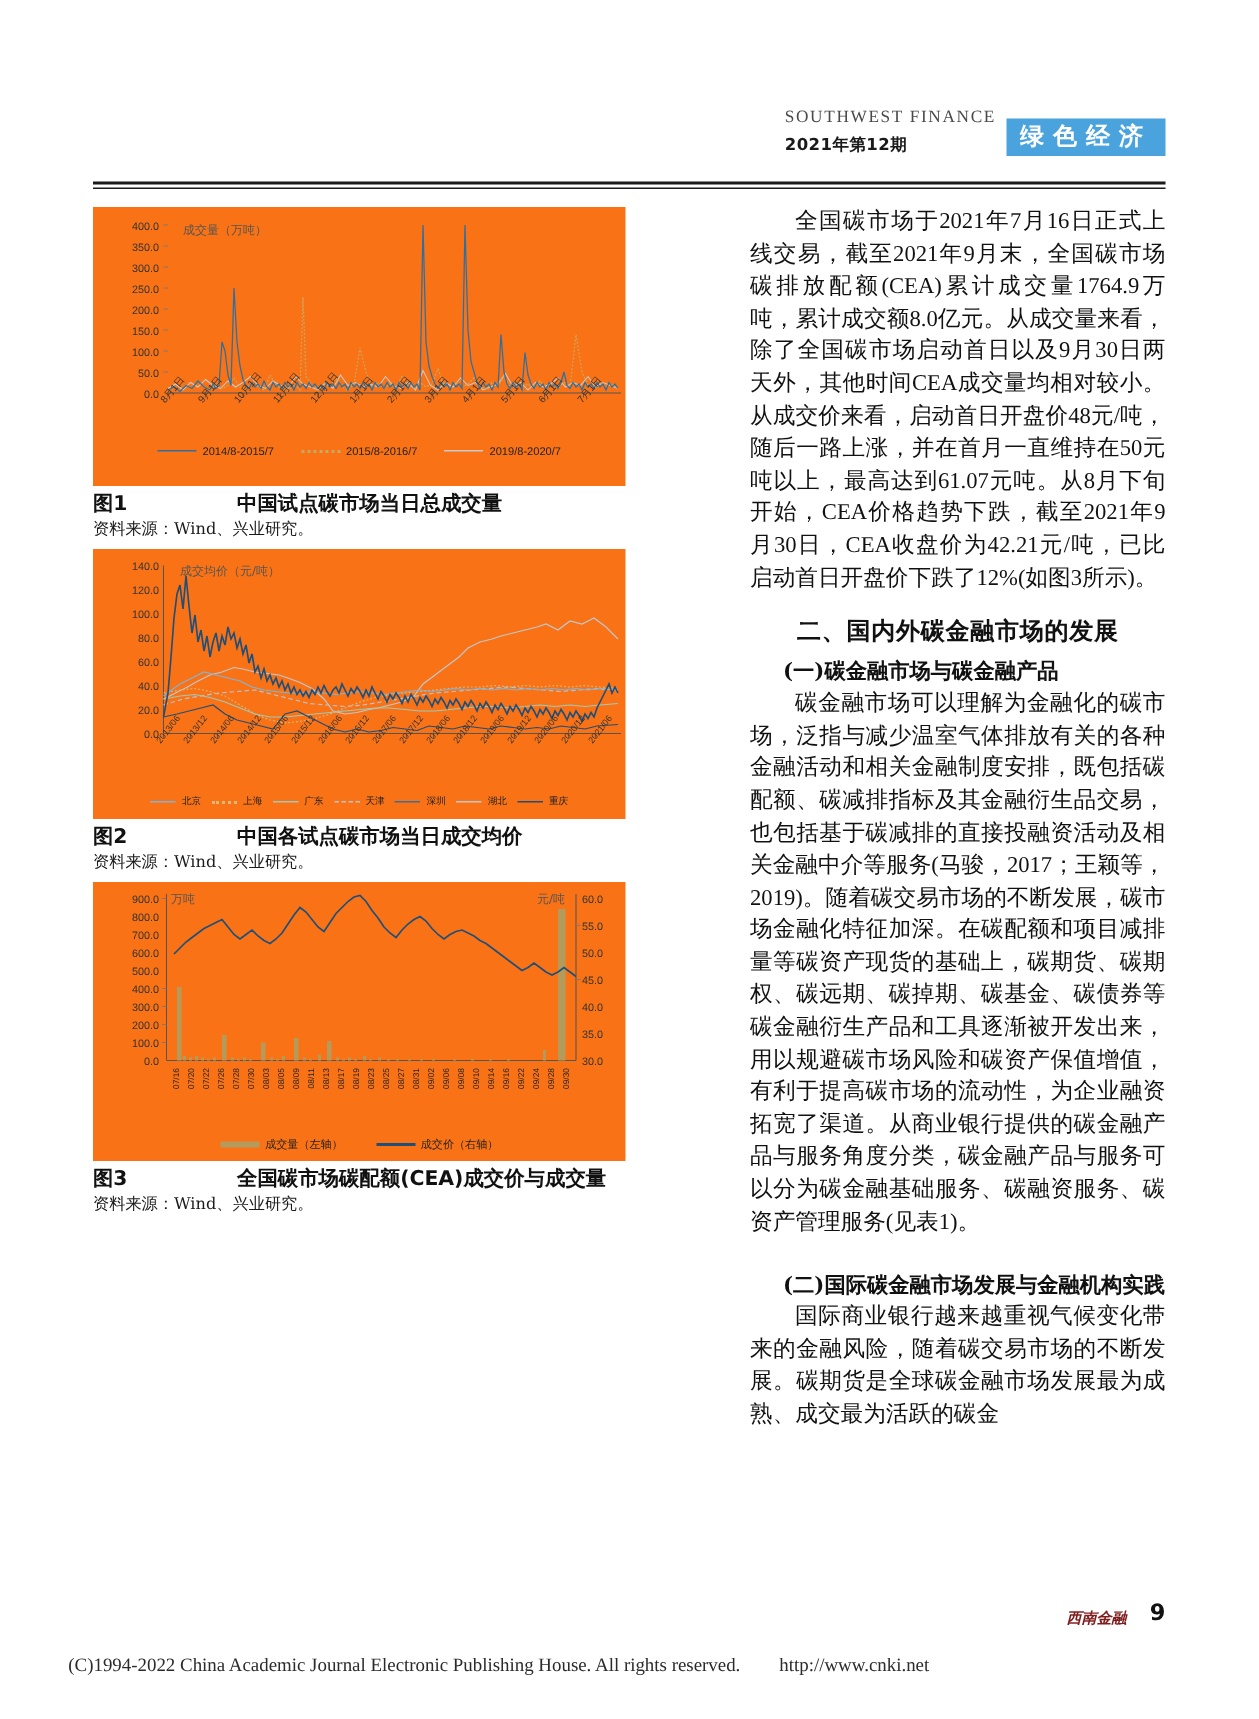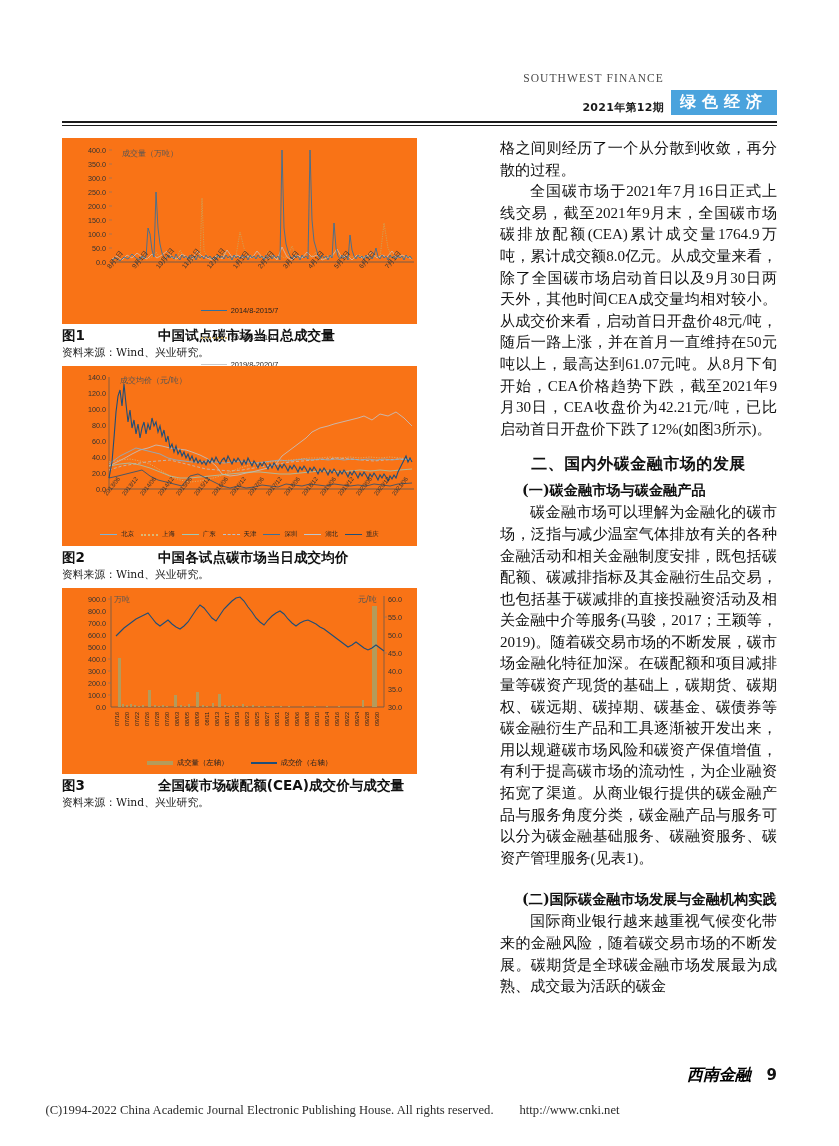--- a/index.html
+++ b/index.html
@@ -14,31 +14,31 @@
   .page{position:absolute;inset:0;}
 
   
   .masthead{
     position:absolute;left:0;top:72px;width:839px;height:46px;
   }
   .mast-inner{
     position:absolute;right:62px;top:0;display:flex;align-items:flex-end;gap:7px;
   }
   .mast-text{
-    text-align:right;line-height:1.12;padding-bottom:1px;
+    line-height:1.12;padding-bottom:1px;
   }
   .mast-en{
     font-family:"Liberation Serif",serif;
     font-size:11.5px;letter-spacing:1.1px;color:#4a4a4a;
     font-variant:small-caps;
   }
   .mast-cn{
     font-family:"DejaVu Sans",sans-serif;
     font-size:11px;font-weight:bold;color:#1a1a1a;letter-spacing:.3px;
-    margin-top:17px;
+    margin-top:6px;
   }
   .mast-badge{
     background:#4aa3dd;color:#ffffff;
     font-family:"DejaVu Sans",sans-serif;
     font-size:16px;font-weight:bold;
     padding:2px 9px 3px 9px;letter-spacing:6px;
     line-height:1.25;
     white-space:nowrap;
   }
   .rule-wrap{position:absolute;left:62px;top:121px;width:715px;}
@@ -90,21 +90,21 @@
   .swatch{display:inline-block;width:26px;height:0;border-top-width:1.6px;border-top-style:solid;}
 
   
   .foot-page{
     position:absolute;right:62px;bottom:62px;
     font-family:"DejaVu Sans",sans-serif;font-weight:bold;font-size:15px;
   }
   .foot-brand{
     position:absolute;right:88px;bottom:60px;
     font-family:"DejaVu Serif",serif;font-weight:bold;font-style:italic;
-    font-size:16px;color:#000000;
+    font-size:10px;color:#7f1d1d;
   }
   .copyright{
     position:absolute;left:0;bottom:28px;width:665px;text-align:center;
     font-family:"Liberation Serif",serif;font-size:12.6px;color:#2b2b2b;
   }
   .copyright .url{margin-left:26px;}
 </style>
 </head>
 <body>
 
@@ -180,21 +180,21 @@
             <text transform="translate(148,131) rotate(-50)">12月1日</text>
             <text transform="translate(174,131) rotate(-50)">1月1日</text>
             <text transform="translate(199,131) rotate(-50)">2月1日</text>
             <text transform="translate(224,131) rotate(-50)">3月1日</text>
             <text transform="translate(249,131) rotate(-50)">4月1日</text>
             <text transform="translate(275,131) rotate(-50)">5月1日</text>
             <text transform="translate(300,131) rotate(-50)">6月1日</text>
             <text transform="translate(326,131) rotate(-50)">7月1日</text>
           </g>
         </svg>
-        <div class="legend" style="position:absolute;left:0;top:166px;width:355px;flex-direction:column;">
+        <div class="legend" style="position:absolute;left:0;top:156px;width:355px;">
           <span class="it">
             <span class="swatch" style="border-top-color:#2f6f9f;"></span>
             <span>2014/8-2015/7</span>
           </span>
           <span class="it">
             <span class="swatch" style="border-top-color:#c6ab62;border-top-style:dotted;border-top-width:2px;"></span>
             <span>2015/8-2016/7</span>
           </span>
           <span class="it">
             <span class="swatch" style="border-top-color:#c9cacb;"></span>
@@ -443,21 +443,20 @@
       <div class="figcap">
         <span class="no">图3</span>
         <span class="ttl">全国碳市场碳配额(CEA)成交价与成交量</span>
       </div>
       <div class="figsrc">资料来源：Wind、兴业研究。</div>
     </div>
 
   </div>
 
   <div class="col-right">
-    <p class="body">格之间则经历了一个从分散到收敛，再分散的过程。</p>
     <p class="body indent">全国碳市场于2021年7月16日正式上线交易，截至2021年9月末，全国碳市场碳排放配额(CEA)累计成交量1764.9万吨，累计成交额8.0亿元。从成交量来看，除了全国碳市场启动首日以及9月30日两天外，其他时间CEA成交量均相对较小。从成交价来看，启动首日开盘价48元/吨，随后一路上涨，并在首月一直维持在50元吨以上，最高达到61.07元吨。从8月下旬开始，CEA价格趋势下跌，截至2021年9月30日，CEA收盘价为42.21元/吨，已比启动首日开盘价下跌了12%(如图3所示)。</p>
     <div class="h2">二、国内外碳金融市场的发展</div>
     <div class="h3">(一)碳金融市场与碳金融产品</div>
     <p class="body indent">碳金融市场可以理解为金融化的碳市场，泛指与减少温室气体排放有关的各种金融活动和相关金融制度安排，既包括碳配额、碳减排指标及其金融衍生品交易，也包括基于碳减排的直接投融资活动及相关金融中介等服务(马骏，2017；王颖等，2019)。随着碳交易市场的不断发展，碳市场金融化特征加深。在碳配额和项目减排量等碳资产现货的基础上，碳期货、碳期权、碳远期、碳掉期、碳基金、碳债券等碳金融衍生产品和工具逐渐被开发出来，用以规避碳市场风险和碳资产保值增值，有利于提高碳市场的流动性，为企业融资拓宽了渠道。从商业银行提供的碳金融产品与服务角度分类，碳金融产品与服务可以分为碳金融基础服务、碳融资服务、碳资产管理服务(见表1)。</p>
     <div class="h3" style="margin-top:21px;">(二)国际碳金融市场发展与金融机构实践</div>
     <p class="body indent">国际商业银行越来越重视气候变化带来的金融风险，随着碳交易市场的不断发展。碳期货是全球碳金融市场发展最为成熟、成交最为活跃的碳金</p>
   </div>
 
   <div class="foot-brand">西南金融</div>
   <div class="foot-page">9</div>

